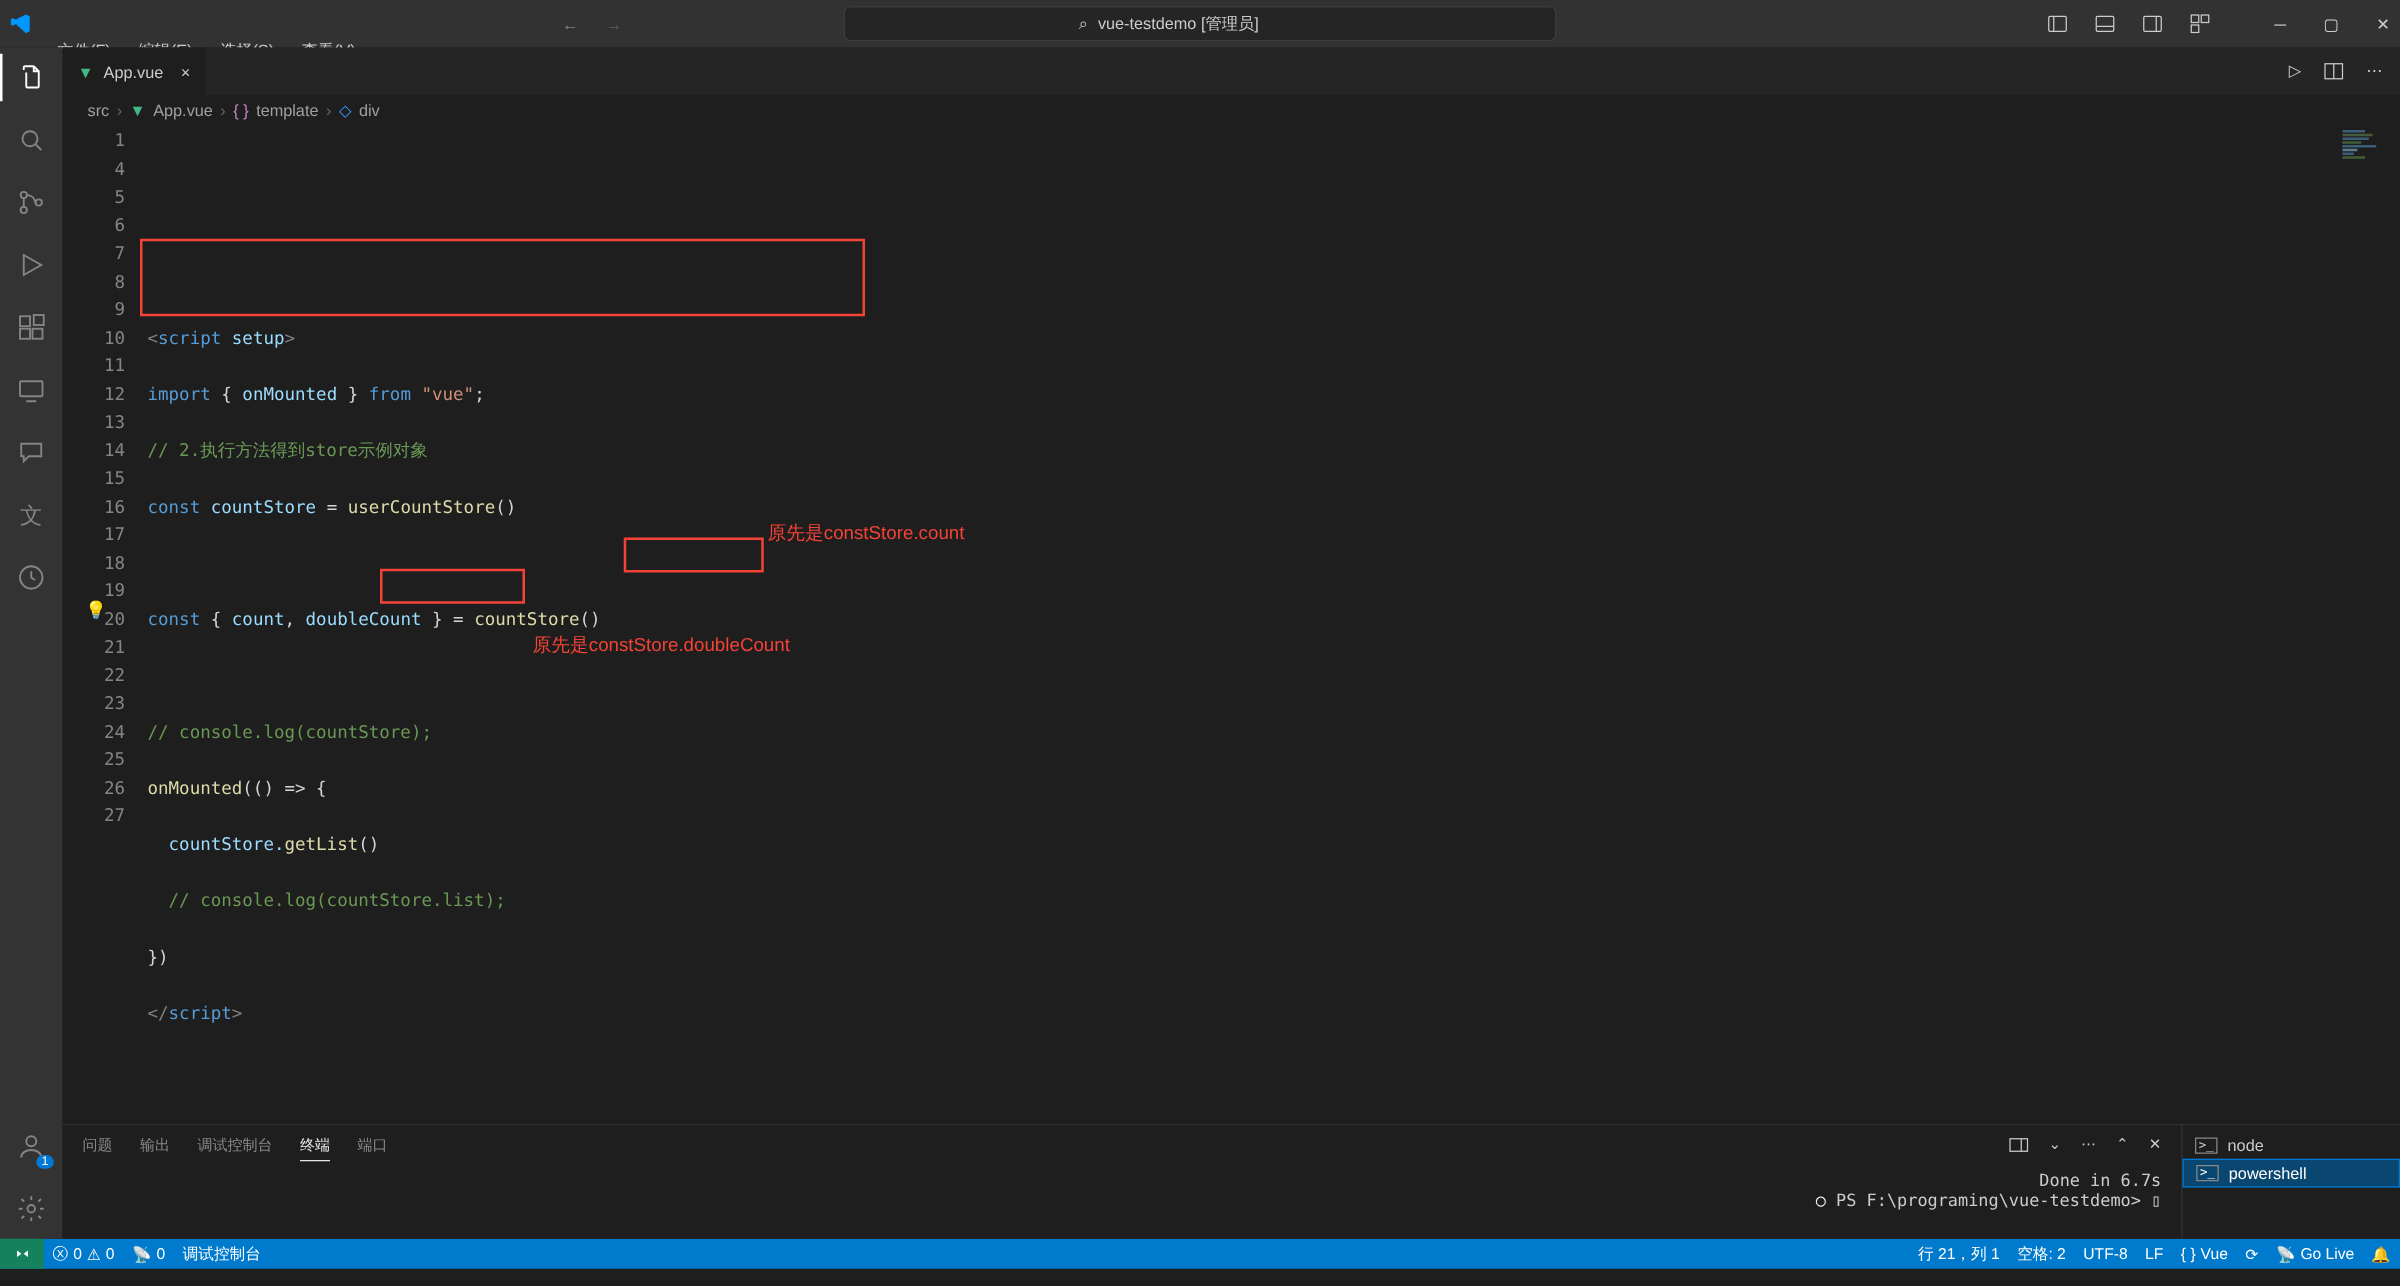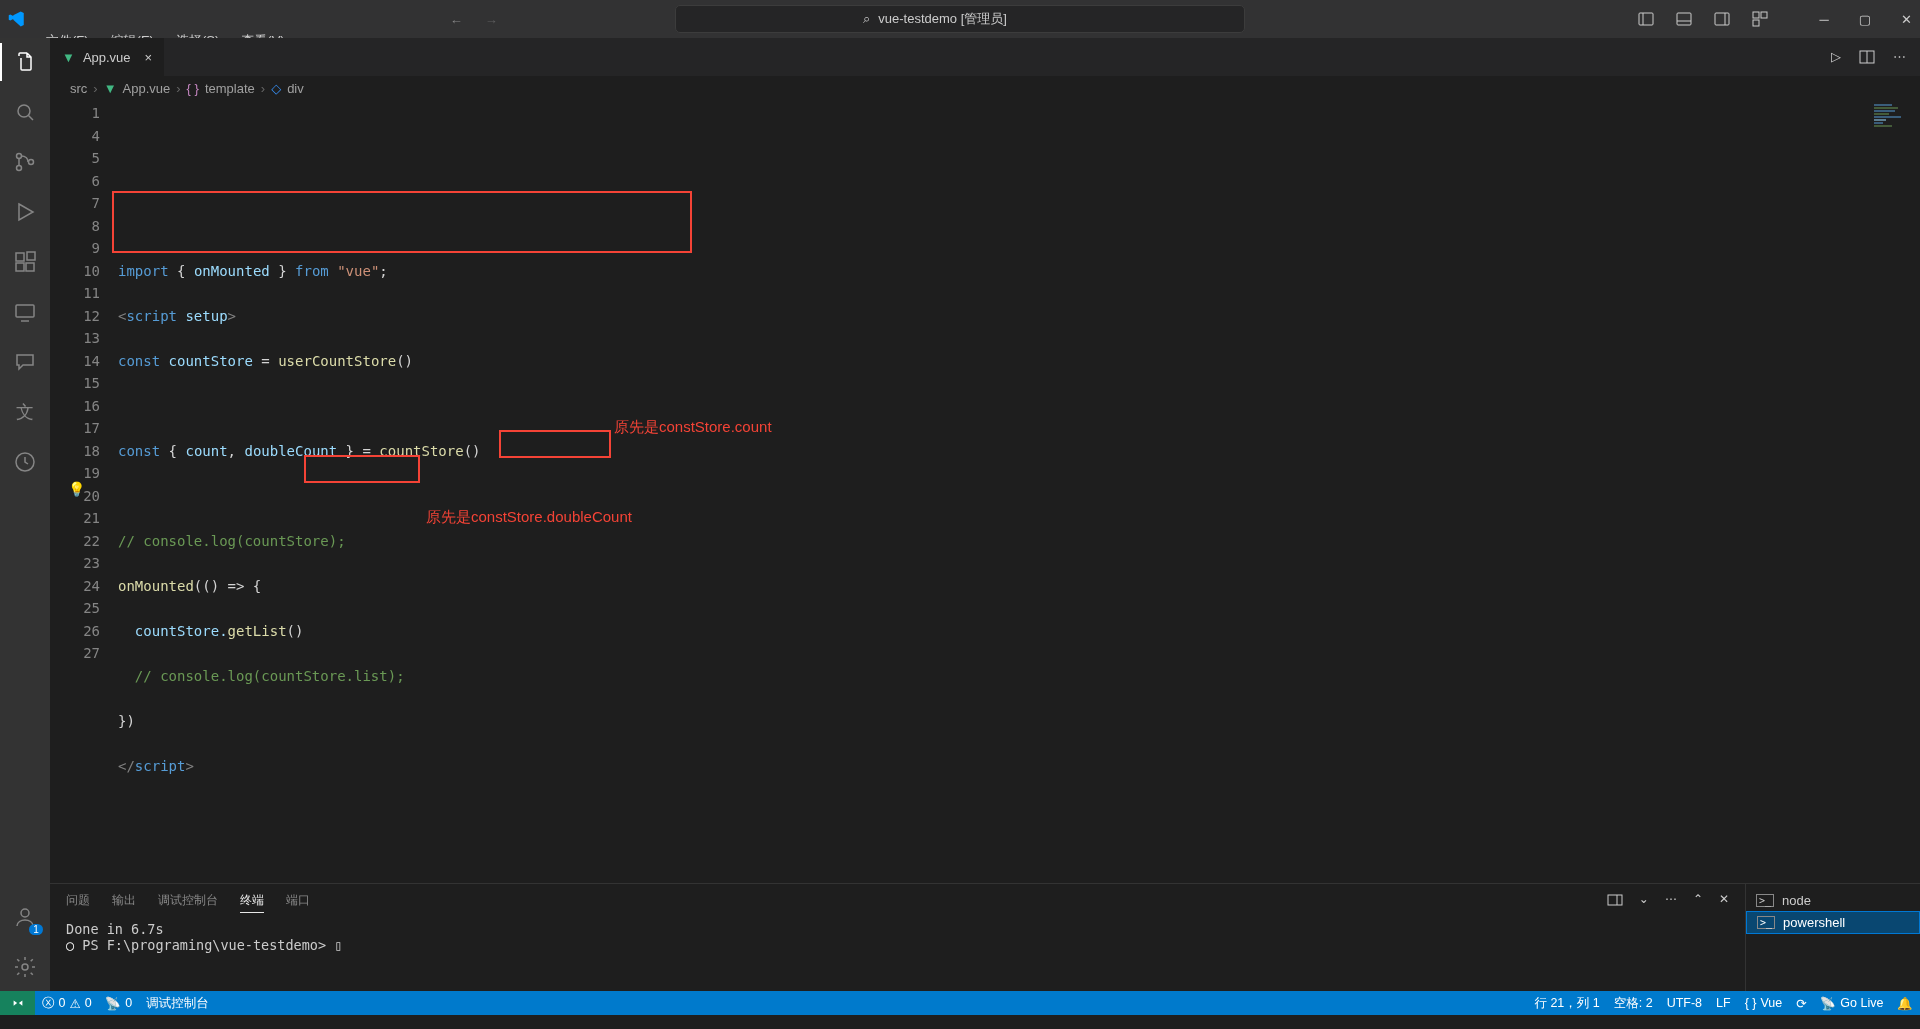--- a/index.html
+++ b/index.html
@@ -45,21 +45,21 @@
 .c-tag { color:#569cd6; }
 .c-br { color:#808080; }
 .redbox1 { position:absolute; border:2px solid #f44336; top:91px; left:-6px; width:580px; height:62px; z-index:1;}
 .redbox2 { position:absolute; border:2px solid #f44336; top:330px; left:381px; width:112px; height:28px; z-index:1;}
 .redbox3 { position:absolute; border:2px solid #f44336; top:355px; left:186px; width:116px; height:28px; z-index:1;}
 .redtext1 { position:absolute; color:#f44336; top:316px; left:496px; font-family:"Microsoft YaHei",sans-serif; font-size:15px; z-index:2;}
 .redtext2 { position:absolute; color:#f44336; top:406px; left:308px; font-family:"Microsoft YaHei",sans-serif; font-size:15px; z-index:2;}
 .bulb { position:absolute; left:-50px; top:378px; color:#ffcc00; font-size:14px;}
 .minimap { position:absolute; right:16px; top:4px; width:30px; height:50px; opacity:.5;}
 .minimap div{height:2px;margin-bottom:1px;}
-.panel { height:108px; border-top:1px solid #333; background:#1e1e1e; display:flex; }
+.panel { height:92px; border-top:1px solid #333; background:#1e1e1e; display:flex;text-align:right; }
 .panel-main { flex:1; display:flex; flex-direction:column;}
 .panel-tabs { display:flex; gap:22px; padding:8px 16px; font-size:12px; }
 .panel-tab { color:#888; cursor:pointer; padding-bottom:3px;}
 .panel-tab.active { color:#e7e7e7; border-bottom:1px solid #e7e7e7; }
 .panel-actions { margin-left:auto; display:flex; gap:16px; color:#ccc;}
 .panel-content { font-family:Consolas,monospace; font-size:13.5px; padding:0 16px; color:#ccc;}
 .panel-side { width:175px; border-left:1px solid #333; padding:6px 0;}
 .panel-side-item { display:flex; align-items:center; padding:3px 10px; gap:8px; font-size:13px; cursor:pointer;}
 .panel-side-item.active { background:#094771; border:1px solid #0078d4; color:#fff;}
 .pw-icon { font-family:monospace; border:1px solid #888; font-size:10px; padding:0 2px;}
@@ -257,22 +257,23 @@
           <div class="lineno">26</div>
           <div class="lineno">27</div>
       </div>
       <div class="code-lines">
 <div class="redbox1"></div>
 <div class="redbox2"></div>
 <div class="redbox3"></div>
 <div class="redtext1">原先是constStore.count</div>
 <div class="redtext2">原先是constStore.doubleCount</div>
 <span class="bulb">💡</span>
+<div><span class="c-br">&lt;</span><span class="c-tag">script</span><span class="c-var"> setup</span><span class="c-br">&gt;</span></div>
 <div><span class="c-kw">import</span><span class="c-pun"> { </span><span class="c-var">onMounted</span><span class="c-pun"> } </span><span class="c-kw">from</span><span class="c-str"> "vue"</span><span class="c-pun">;</span></div>
-<div><span class="c-br">&lt;</span><span class="c-tag">script</span><span class="c-var"> setup</span><span class="c-br">&gt;</span></div>
+<div><span class="c-com">// 2.执行方法得到store示例对象</span></div>
 <div><span class="c-kw">const</span><span class="c-var"> countStore </span><span class="c-pun">=</span><span class="c-fn"> userCountStore</span><span class="c-pun">()</span></div>
 <div> </div>
 <div><span class="c-kw">const</span><span class="c-pun"> { </span><span class="c-var">count</span><span class="c-pun">, </span><span class="c-var">doubleCount</span><span class="c-pun"> } </span><span class="c-pun">=</span><span class="c-fn"> countStore</span><span class="c-pun">()</span></div>
 <div> </div>
 <div><span class="c-com">// console.log(countStore);</span></div>
 <div><span class="c-fn">onMounted</span><span class="c-pun">((</span><span class="c-pun">) =&gt; {</span></div>
 <div><span class="c-var">  countStore.</span><span class="c-fn">getList</span><span class="c-pun">()</span></div>
 <div><span class="c-com">  // console.log(countStore.list);</span></div>
 <div><span class="c-pun">})</span></div>
 <div><span class="c-br">&lt;/</span><span class="c-tag">script</span><span class="c-br">&gt;</span></div>

